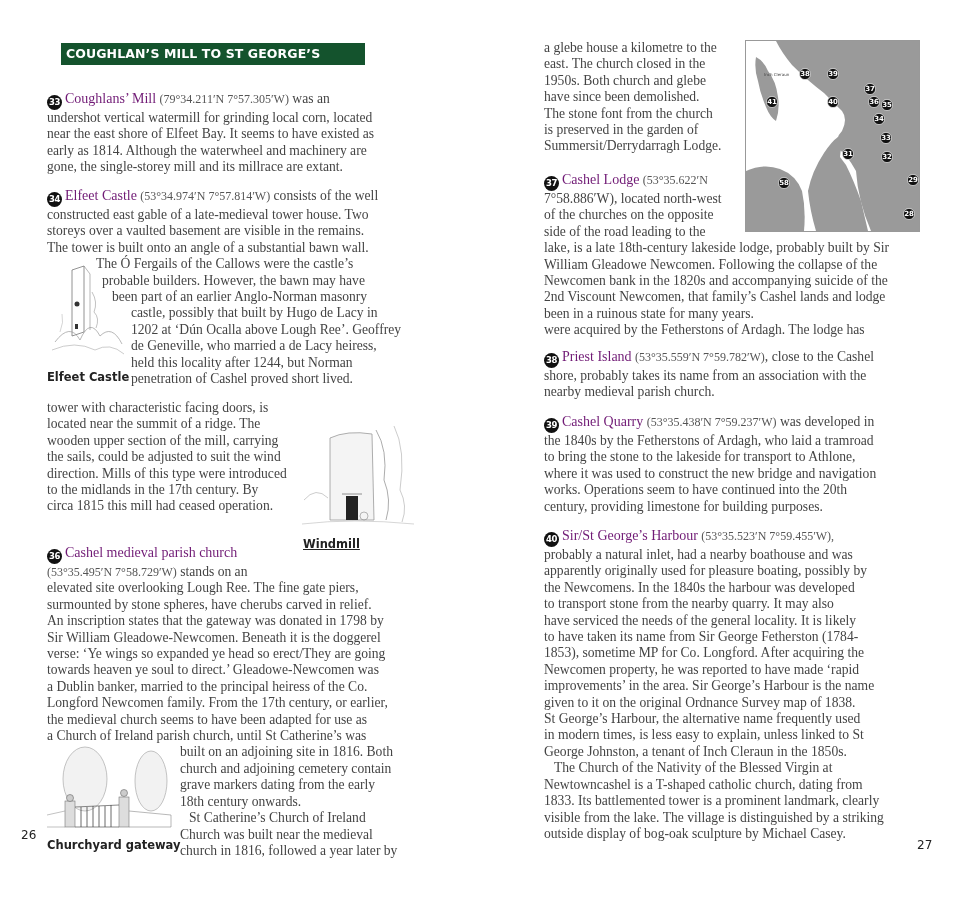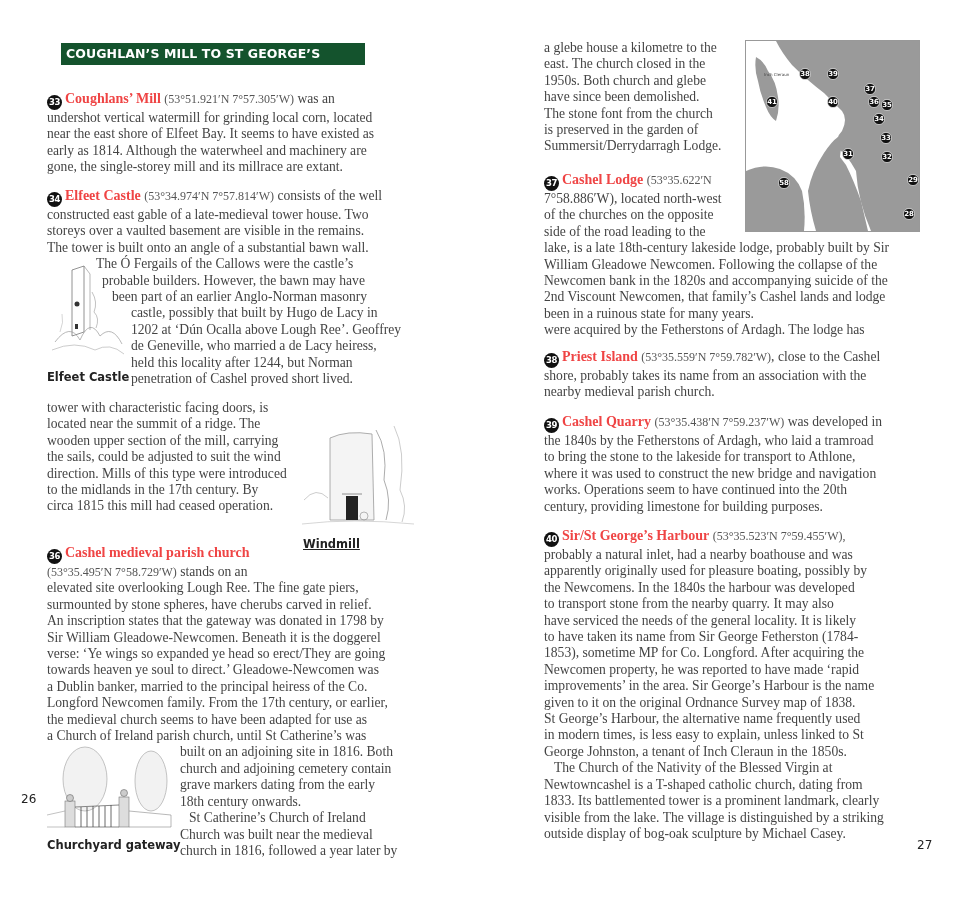--- a/index.html
+++ b/index.html
@@ -15,38 +15,38 @@
   .header-bar {
     position: absolute; left: 61px; top: 43px; width: 304px; height: 22px; background: #14532d;
     color: #fff; font-family: "DejaVu Sans", "Liberation Sans", sans-serif; font-weight: bold; font-size: 12.5px;
     line-height: 22px; padding-left: 5px; box-sizing: border-box; letter-spacing: 0.1px;
   }
   .num {
     display: inline-block; width: 15px; height: 15px; border-radius: 50%; background: #111; color: #fff;
     font-family: "DejaVu Sans", sans-serif; font-size: 8.5px; font-weight: bold; text-align: center; line-height: 15px;
     vertical-align: -2px; margin-right: 3px; letter-spacing: -0.5px;
   }
-  .title { font-weight: bold; color: #ef4444; font-size: 14px; }
+  .title { font-weight: normal; color: #701a75; font-size: 14px; }
   .coords { font-size: 12px; color: #555; }
   .line { display: block; white-space: nowrap; }
   .caption { position: absolute; font-family: "DejaVu Sans", "Liberation Sans", sans-serif; font-weight: bold; font-size: 11.5px; color: #222; }
   .pagenum { position: absolute; font-family: "DejaVu Sans", "Liberation Sans", sans-serif; font-size: 12px; color: #222; }
   .illus { position: absolute; }
   .map { position: absolute; left: 265px; top: 40px; width: 173px; height: 190px; border: 1px solid #999; background: #fff; overflow: hidden; }
   .map svg { display: block; }
   .marker-text { font-family: "DejaVu Sans", sans-serif; font-size: 7px; font-weight: bold; fill: #fff; }
 </style>
 </head>
 <body>
 
 <div class="page left">
   <div class="header-bar">COUGHLAN’S MILL TO ST GEORGE’S HARBOUR</div>
 
   <div class="block txt" style="left:47px; top:91px; width:372px;">
-    <span class="line"><span class="num">33</span><span class="title">Coughlans’ Mill</span> <span class="coords">(53°51.921′N 7°57.305′W)</span><span> was an</span></span>
+    <span class="line"><span class="num">33</span><span class="title">Coughlans’ Mill</span> <span class="coords">(79°34.211′N 7°57.305′W)</span><span> was an</span></span>
     <span class="line">undershot vertical watermill for grinding local corn, located</span>
     <span class="line">near the east shore of Elfeet Bay. It seems to have existed as</span>
     <span class="line">early as 1814. Although the waterwheel and machinery are</span>
     <span class="line">gone, the single-storey mill and its millrace are extant.</span>
   </div>
 
   <div class="block txt" style="left:47px; top:188px; width:372px;">
     <span class="line"><span class="num">34</span><span class="title">Elfeet Castle</span> <span class="coords">(53°34.974′N 7°57.814′W)</span><span> consists of the well</span></span>
     <span class="line">constructed east gable of a late-medieval tower house. Two</span>
     <span class="line">storeys over a vaulted basement are visible in the remains.</span>
@@ -122,21 +122,21 @@
     <ellipse cx="106" cy="36" rx="16" ry="30" fill="#f2f2f2" stroke="#aaa" stroke-width="0.7"></ellipse>
     <rect x="20" y="56" width="10" height="26" fill="#ddd" stroke="#777" stroke-width="0.6"></rect>
     <rect x="74" y="52" width="10" height="30" fill="#ddd" stroke="#777" stroke-width="0.6"></rect>
     <circle cx="79" cy="48" r="3.5" fill="#ccc" stroke="#666" stroke-width="0.6"></circle>
     <circle cx="25" cy="53" r="3.5" fill="#ccc" stroke="#666" stroke-width="0.6"></circle>
     <path d="M30 62 L74 60 M30 82 L74 82" stroke="#555" stroke-width="0.7"></path>
     <path d="M36 62 V82 M42 62 V82 M48 61 V82 M54 61 V82 M60 61 V82 M66 60 V82" stroke="#444" stroke-width="0.8"></path>
     <path d="M84 66 L126 70 L126 82 L84 82" fill="none" stroke="#888" stroke-width="0.6"></path>
     <path d="M2 70 L20 66 M2 82 L20 82" stroke="#999" stroke-width="0.6"></path>
   </svg>
-  <div class="pagenum" style="left:21px; top:792px;">26</div>
+  <div class="pagenum" style="left:21px; top:828px;">26</div>
   <div class="caption" style="left:47px; top:838px;">Churchyard gateway</div>
 </div>
 
 <div class="page right">
 
   <div class="block txt" style="left:64px; top:40px; width:200px;">
     <span class="line">a glebe house a kilometre to the</span>
     <span class="line">east. The church closed in the</span>
     <span class="line">1950s. Both church and glebe</span>
     <span class="line">have since been demolished.</span>

